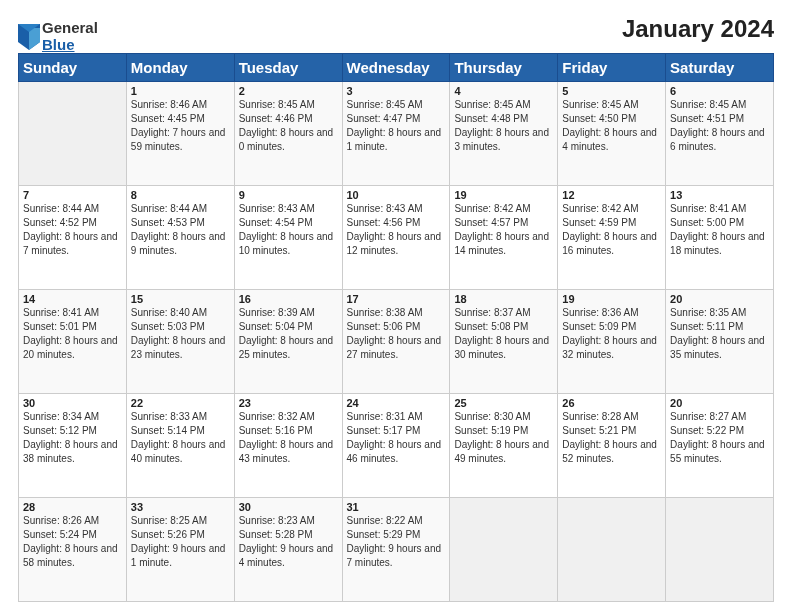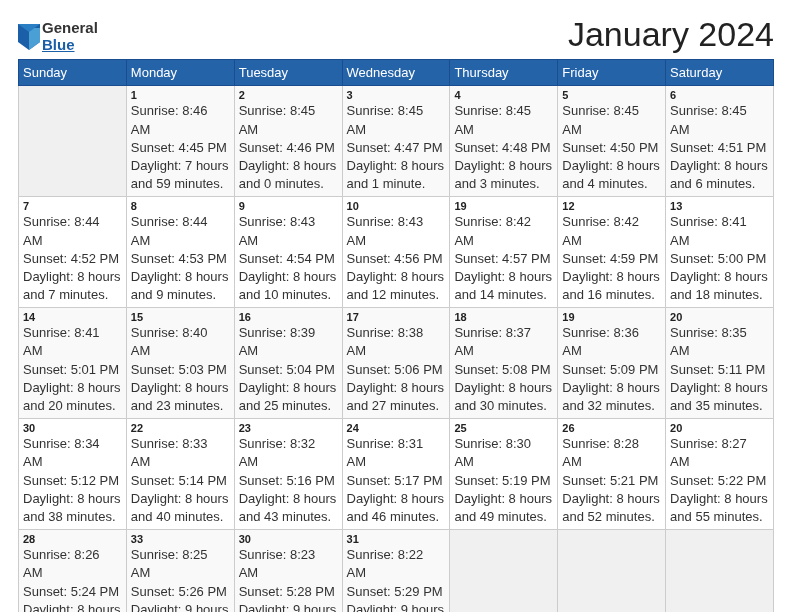--- a/index.html
+++ b/index.html
@@ -14,21 +14,20 @@
       width: 792px;
       height: 612px;
       padding: 16px 18px 10px 18px;
       display: flex;
       flex-direction: column;
     }
     .header {
       display: flex;
       align-items: flex-start;
       justify-content: space-between;
-      margin-bottom: 6px;
     }
     .logo {
       display: flex;
       align-items: center;
       margin-top: 4px;
     }
     .logo-text {
       display: flex;
       flex-direction: column;
       line-height: 1.1;
@@ -46,43 +45,43 @@
     }
     .logo-icon {
       width: 22px;
       height: 26px;
       margin-right: 2px;
     }
     .title-block {
       text-align: right;
     }
     .main-title {
-      font-size: 34px;
-      font-weight: normal;
+      font-size: 24px;
+      font-weight: bold;
       color: #222;
       line-height: 1.1;
     }
     .subtitle {
       font-size: 15px;
       color: #444;
       margin-top: 2px;
     }
     .calendar {
       width: 100%;
       border-collapse: collapse;
       flex: 1;
       font-size: 9.5px;
     }
     .calendar thead tr th {
       background-color: #2563a8;
       color: #fff;
       padding: 5px 4px;
       text-align: left;
-      font-size: 13px;
-      font-weight: normal;
+      font-size: 15px;
+      font-weight: bold;
       border: 1px solid #1a4d8f;
     }
     .calendar tbody tr td {
       border: 1px solid #ccc;
       vertical-align: top;
       padding: 3px 4px;
       width: 108px;
       min-height: 70px;
       background: #fff;
     }
@@ -93,21 +92,21 @@
       background: #f0f0f0;
     }
     .day-num {
       font-size: 11px;
       font-weight: bold;
       color: #222;
       display: block;
       margin-bottom: 1px;
     }
     .day-info {
-      font-size: 13px;
+      font-size: 10px;
       color: #333;
       line-height: 1.4;
     }
   </style>
 </head>
 <body>
 
 <div class="page">
   <div class="header">
     <div class="logo">

